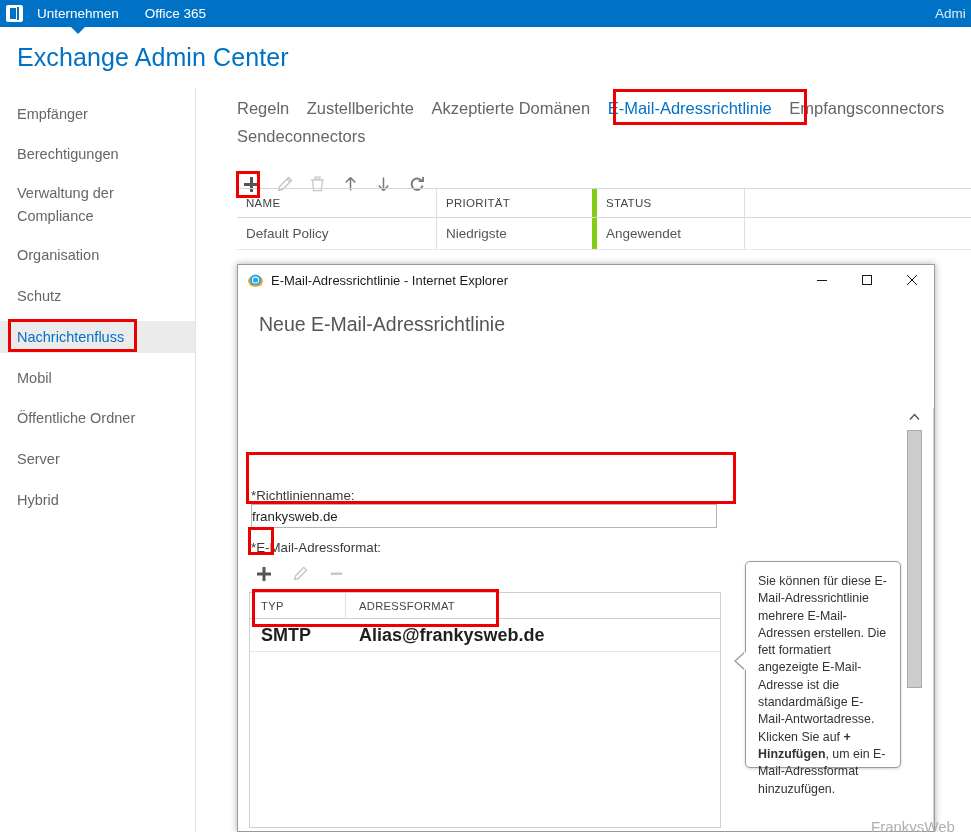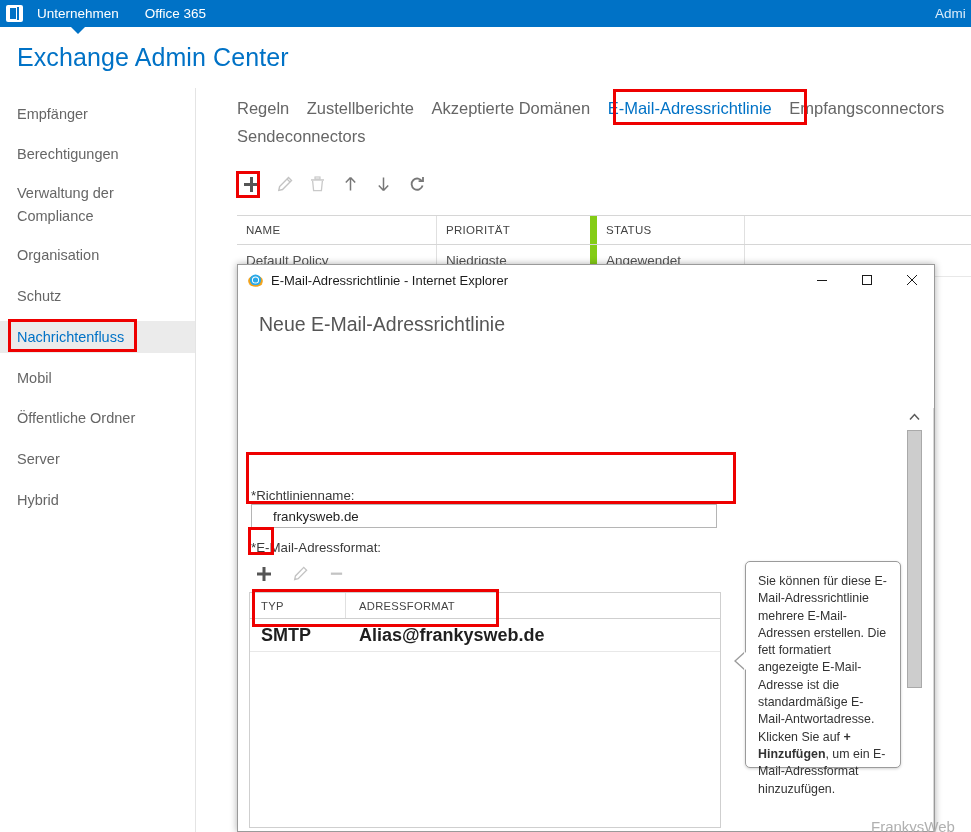--- a/index.html
+++ b/index.html
@@ -100,35 +100,35 @@
     cursor: pointer;
   }
   .redbox-plus {
     position: absolute; top: 171px; left: 236px;
     width: 24px; height: 27px;
     border: 3px solid #ee0000; pointer-events: none; z-index: 20;
   }
 
   
   .grid {
-    position: absolute; top: 215px; left: 237px; width: 734px;
+    position: absolute; top: 188px; left: 237px; width: 734px;
   }
   .grid-head {
     display: flex; height: 30px; align-items: center;
     border-bottom: 1px solid #d6d6d6; border-top: 1px solid #d6d6d6;
     font-size: 11.5px; color: #444444; letter-spacing: 0.3px;
   }
   .grid-row {
     display: flex; height: 32px; align-items: center;
     border-bottom: 1px solid #e8e8e8;
     font-size: 13.5px; color: #555555;
   }
   .gc { padding-left: 9px; height: 100%; display: flex; align-items: center; }
   .gc-name  { width: 200px; border-right: 1px solid #e0e0e0; }
-  .gc-prio  { width: 160px; border-right: 7px solid #84cc16; }
+  .gc-prio  { width: 160px; border-right: 5px solid #84cc16; }
   .gc-stat  { width: 148px; border-right: 1px solid #e0e0e0; }
   .gc-rest  { flex: 1 1 auto; }
 
   
   .ie-window {
     position: absolute; top: 264px; left: 237px;
     width: 698px; height: 568px;
     background: #ffffff;
     border: 1px solid #9a9a9a;
     box-shadow: 0 0 7px rgba(0,0,0,0.32);
@@ -165,21 +165,21 @@
   .dlg-desc a { color: #0072c6; text-decoration: none; cursor: pointer; }
 
   .fld-label {
     font-size: 13.3px; color: #3a3a3a; white-space: nowrap;
   }
   .lbl-policyname { position: absolute; top: 193px; left: 13px; }
   .txt-policyname {
     position: absolute; top: 209px; left: 13px;
     width: 466px; height: 24px;
     border: 1px solid #b5b5b5; background: #ffffff;
-    font-size: 13.3px; color: #1f1f1f; padding: 0 21px;
+    font-size: 13.3px; color: #1f1f1f; padding: 0 0;
     font-family: "Liberation Sans", sans-serif;
   }
   .redbox-name {
     position: absolute; top: 188px; left: 9px;
     width: 490px; height: 52px;
     border: 3px solid #ee0000; pointer-events: none; z-index: 15;
   }
 
   .lbl-addrformat { position: absolute; top: 245px; left: 13px; }
 

